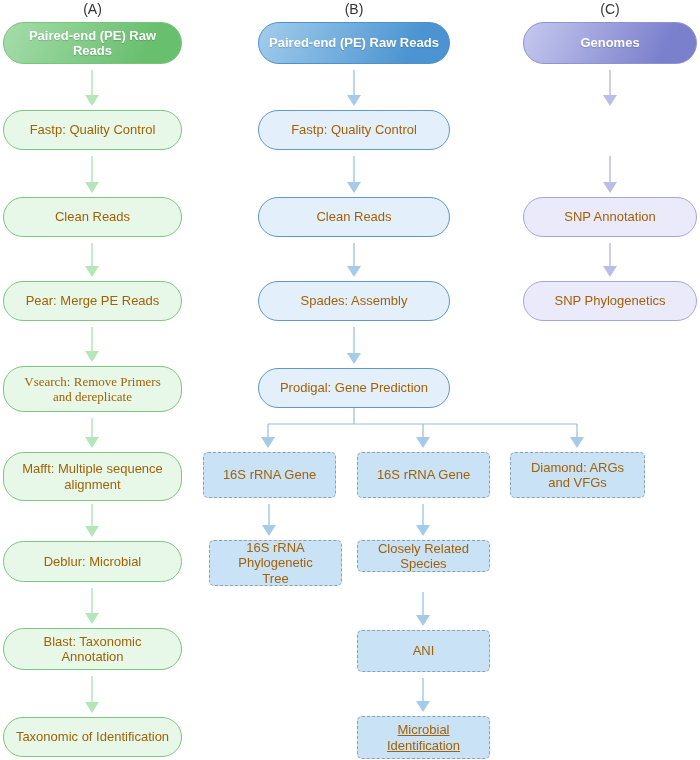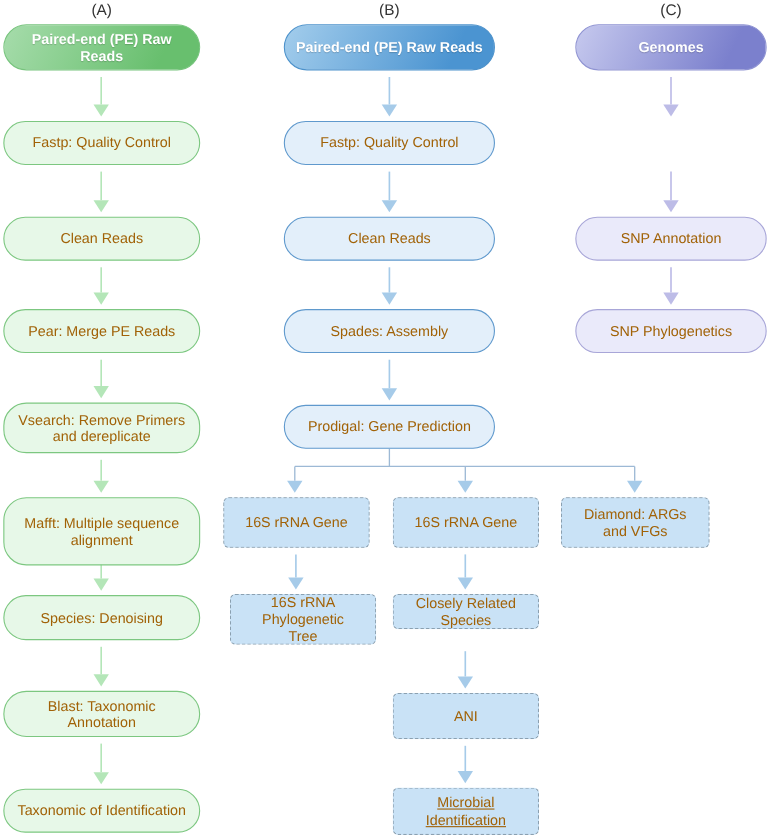--- a/index.html
+++ b/index.html
@@ -141,25 +141,25 @@
   </svg>
 
   <div class="col-label" style="left:3px;width:179px;">(A)</div>
   <div class="col-label" style="left:258px;width:192px;">(B)</div>
   <div class="col-label" style="left:523px;width:174px;">(C)</div>
 
   <div class="node pill hdr hdr-a" style="left:3px;top:22px;width:179px;height:42px;">Paired-end (PE) Raw Reads</div>
   <div class="node pill pill-a" style="left:3px;top:110px;width:179px;height:40px;">Fastp: Quality Control</div>
   <div class="node pill pill-a" style="left:3px;top:197px;width:179px;height:40px;">Clean Reads</div>
   <div class="node pill pill-a" style="left:3px;top:281px;width:179px;height:40px;">Pear: Merge PE Reads</div>
-  <div class="node pill pill-a" style="left:3px;top:366px;width:179px;height:46px;">Vsearch: Remove Primers
+  <div class="node pill pill-a" style="left:3px;top:366px;width:179px;height:46px;font-family:Liberation Serif, serif;">Vsearch: Remove Primers
 and dereplicate</div>
-  <div class="node pill pill-a" style="left:3px;top:452px;width:179px;height:62px;">Mafft: Multiple sequence
+  <div class="node pill pill-a" style="left:3px;top:452px;width:179px;height:49px;">Mafft: Multiple sequence
 alignment</div>
-  <div class="node pill pill-a" style="left:3px;top:541px;width:179px;height:41px;">Species: Denoising</div>
+  <div class="node pill pill-a" style="left:3px;top:541px;width:179px;height:41px;">Deblur: Microbial</div>
   <div class="node pill pill-a" style="left:3px;top:628px;width:179px;height:42px;">Blast: Taxonomic Annotation</div>
   <div class="node pill pill-a" style="left:3px;top:717px;width:179px;height:40px;">Taxonomic of Identification</div>
 
   <div class="node pill hdr hdr-b" style="left:258px;top:22px;width:192px;height:42px;">Paired-end (PE) Raw Reads</div>
   <div class="node pill pill-b" style="left:258px;top:110px;width:192px;height:40px;">Fastp: Quality Control</div>
   <div class="node pill pill-b" style="left:258px;top:197px;width:192px;height:40px;">Clean Reads</div>
   <div class="node pill pill-b" style="left:258px;top:281px;width:192px;height:40px;">Spades: Assembly</div>
   <div class="node pill pill-b" style="left:258px;top:368px;width:192px;height:40px;">Prodigal: Gene Prediction</div>
 
   <div class="node dash-b" style="left:203px;top:452px;width:133px;height:46px;">16S rRNA Gene</div>

